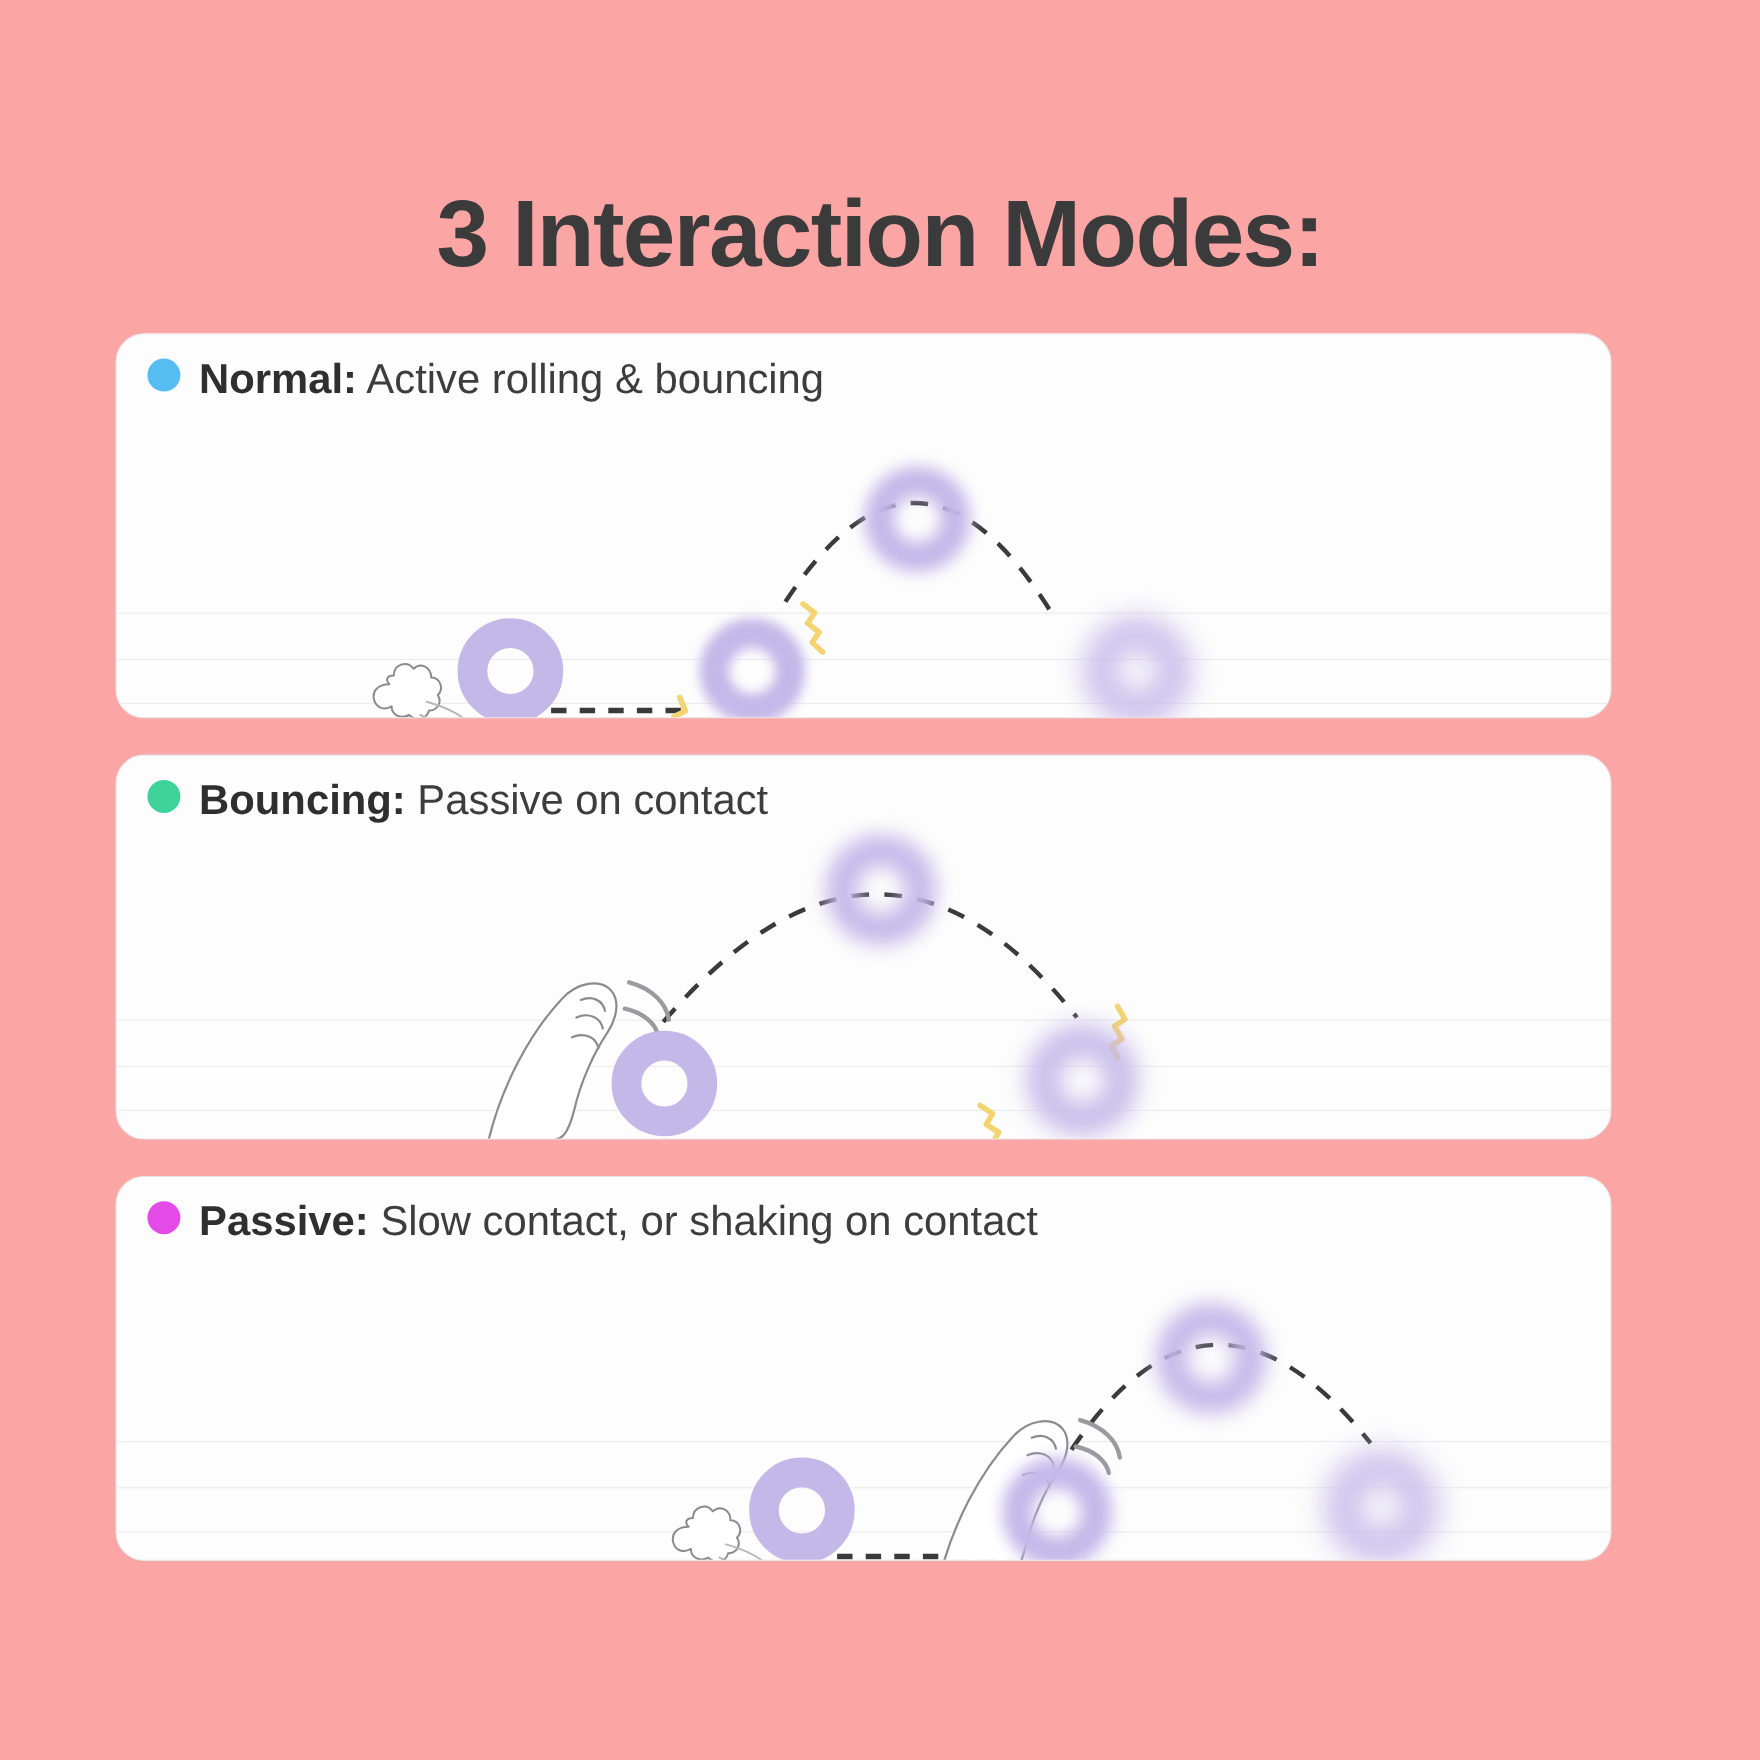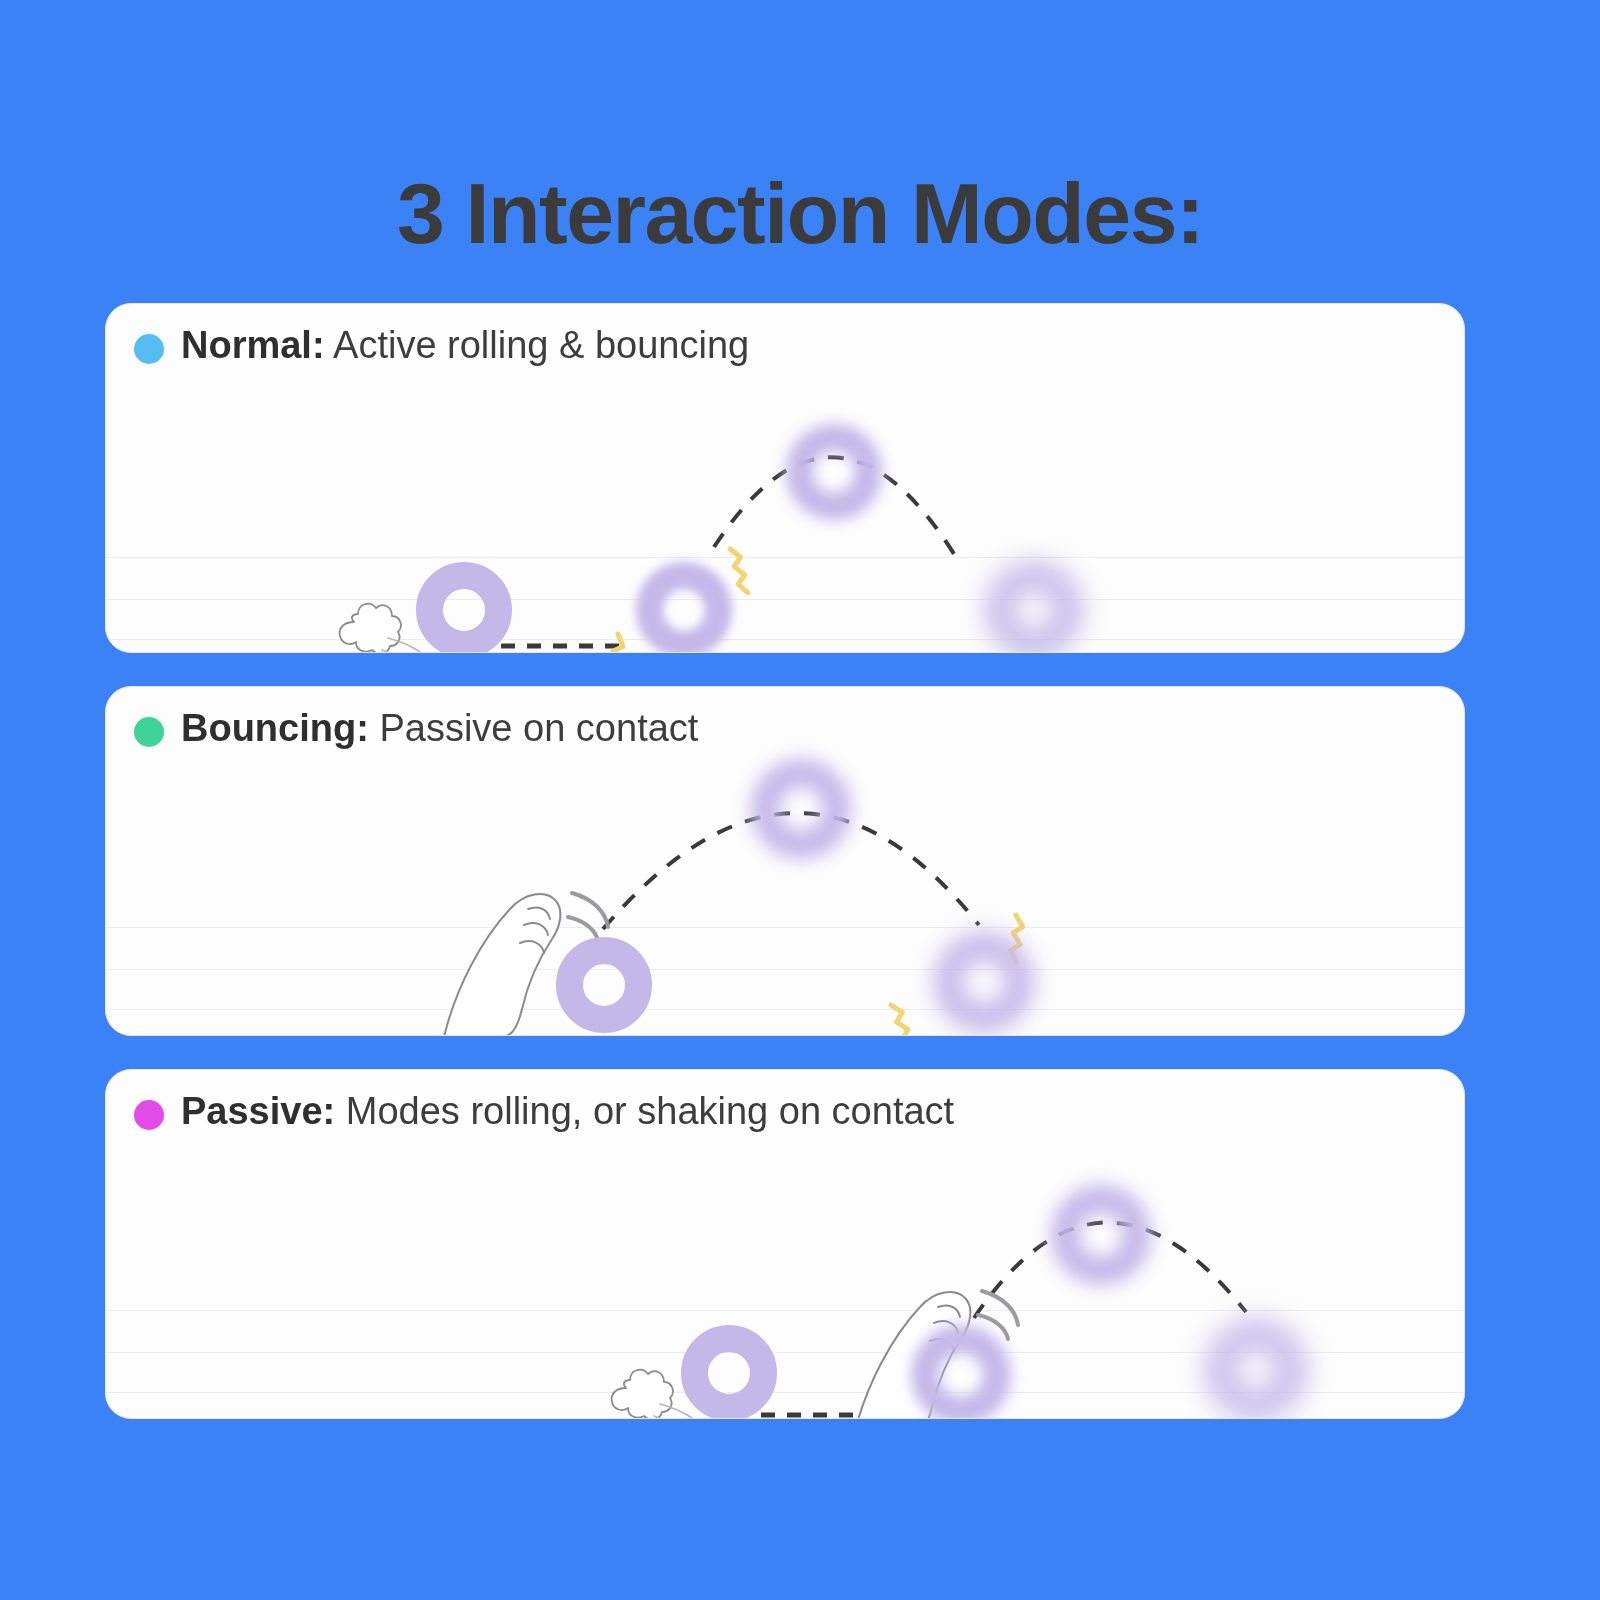--- a/index.html
+++ b/index.html
@@ -12,21 +12,21 @@
     width: 1600px;
     height: 1600px;
     font-family: "Liberation Sans", sans-serif;
     overflow: hidden;
     position: relative;
   }
 
   #page {
     position: absolute;
     inset: 0;
-    background: #3b82f6;
+    background: #fca5a5;
   }
 
   
   .page-title {
     position: absolute;
     left: 0;
     top: 106px;
     width: 1600px;
     text-align: center;
     font-size: 86px;
@@ -55,21 +55,21 @@
     border-radius: 26px;
     margin-bottom: 33px;
     overflow: hidden;
   }
 
   .card-header {
     position: absolute;
     left: 22px;
     top: 22px;
     display: flex;
-    align-items: flex-end;
+    align-items: flex-start;
     gap: 17px;
     z-index: 6;
     white-space: nowrap;
   }
 
   .mode-dot {
     width: 30px;
     height: 30px;
     border-radius: 50%;
     flex: 0 0 auto;
@@ -245,18 +245,18 @@
           <i style="border-width: 28px; border-color: rgb(196, 184, 233);"></i>
         </div>
         <div class="ball" style="left: 945px; top: 115px; width: 100px; height: 100px; filter: blur(9px);">
           <i style="border-width: 28px; border-color: rgb(196, 184, 233);"></i>
         </div>
         <div class="ball" style="left: 1100px; top: 250px; width: 100px; height: 100px; filter: blur(14px);">
           <i style="border-width: 28px; border-color: rgb(196, 184, 233);"></i>
         </div>
         <div class="card-header">
           <span class="mode-dot" style="background: rgb(227, 74, 232);"></span>
-          <div class="mode-label"><span class="strong">Passive:</span> <span class="desc"> Modes rolling, or shaking on contact</span></div>
+          <div class="mode-label"><span class="strong">Passive:</span> <span class="desc"> Slow contact, or shaking on contact</span></div>
         </div>
       </div>
     </div>
 
 </div>
 
 </body></html>

